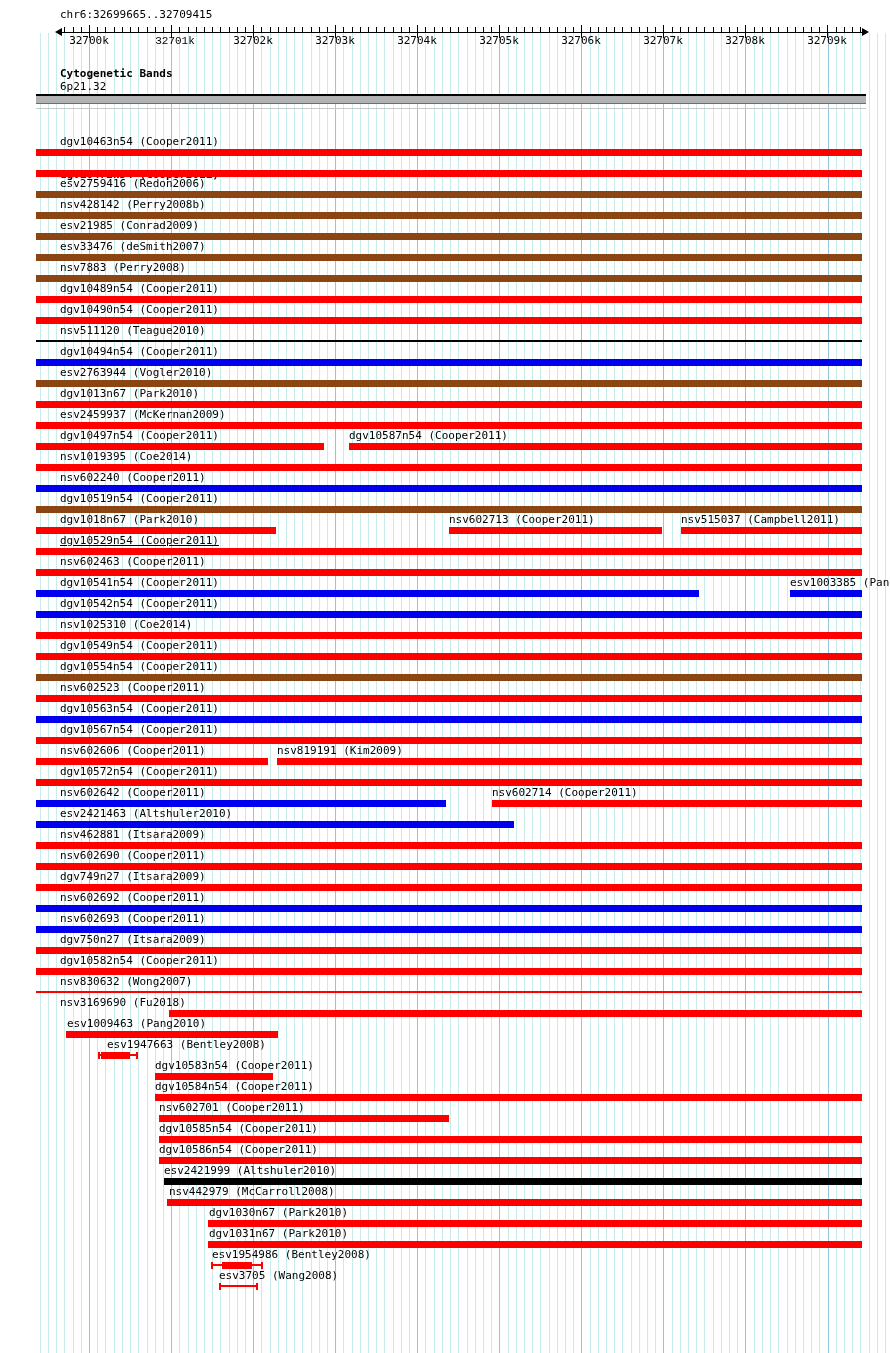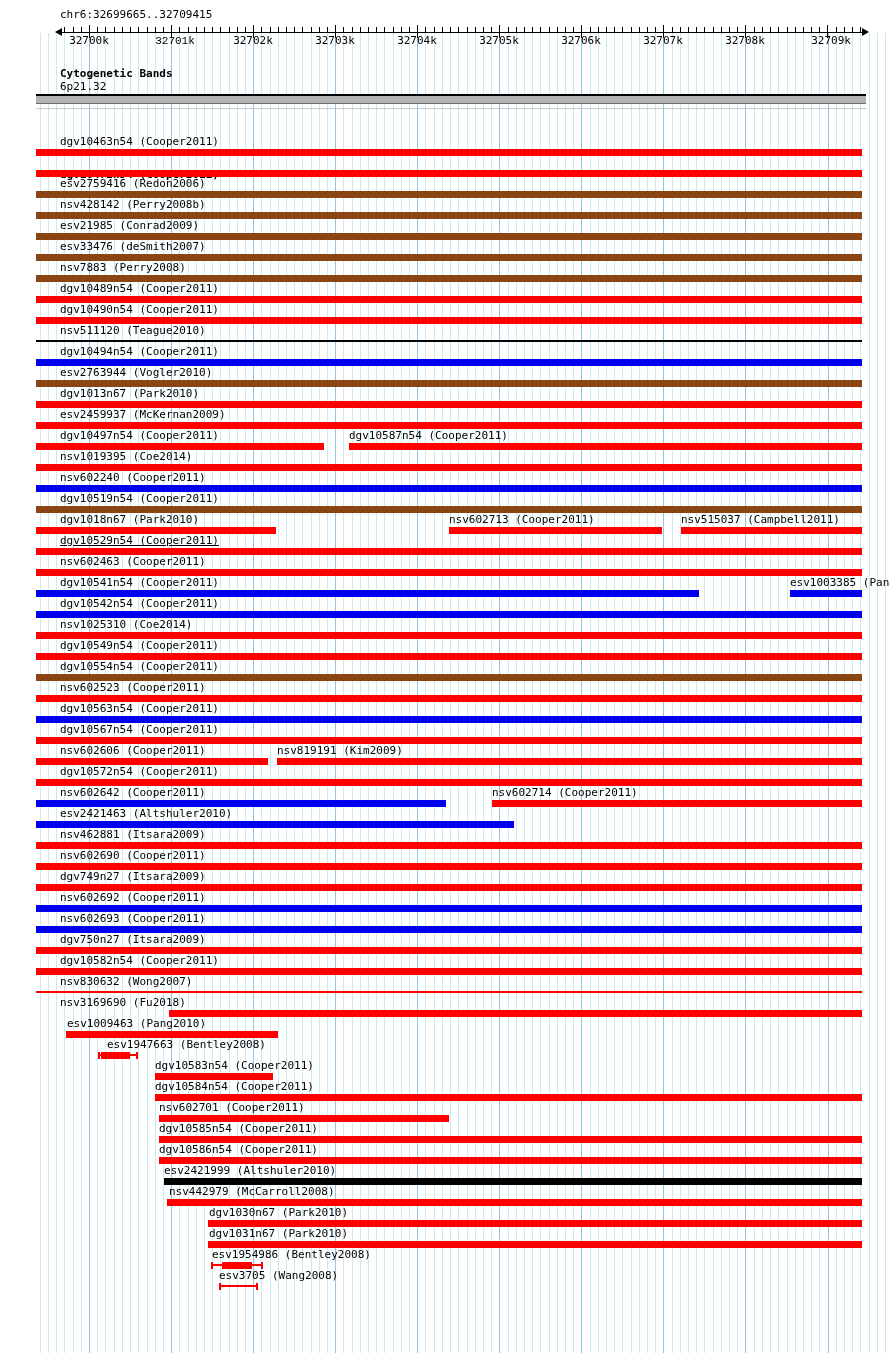--- a/index.html
+++ b/index.html
@@ -233,21 +233,21 @@
       <div class="ticklabel" style="left: 393px; top: 35px;">32704k</div>
       <div class="tick" style="left: 499px; top: 25px; height: 13px;"></div>
       <div class="ticklabel" style="left: 475px; top: 35px;">32705k</div>
       <div class="tick" style="left: 581px; top: 25px; height: 13px;"></div>
       <div class="ticklabel" style="left: 557px; top: 35px;">32706k</div>
       <div class="tick" style="left: 663px; top: 25px; height: 13px;"></div>
       <div class="ticklabel" style="left: 639px; top: 35px;">32707k</div>
       <div class="tick" style="left: 745px; top: 25px; height: 13px;"></div>
       <div class="ticklabel" style="left: 721px; top: 35px;">32708k</div>
       <div class="tick" style="left: 827px; top: 25px; height: 13px;"></div>
-      <div class="ticklabel" style="left: 803px; top: 35px; text-align: right;">32709k</div>
+      <div class="ticklabel" style="left: 803px; top: 35px;">32709k</div>
     </div>
   <div class="mono bold" style="left:60px;top:68px;">Cytogenetic Bands</div>
   <div class="mono" style="left:60px;top:81px;">6p21.32</div>
   <div class="cytoband" id="cytobar" style="left: 36px; width: 830px; top: 94px; height: 10px; background: rgb(178, 178, 178); border-top: 2px solid rgb(0, 0, 0); border-bottom: 1px solid rgb(110, 110, 110);"></div>
   <div id="cytounder" style="position: absolute; left: 36px; width: 830px; top: 108px; height: 1px; background: rgb(200, 200, 200);"></div>
   <div id="rows">
       <div>
         <div class="mono" style="left: 60px; top: 136px;">dgv10463n54 (Cooper2011)</div>
         <div class="bar" style="left: 36px; top: 149px; width: 826px; height: 7px; background: rgb(255, 0, 0);"></div>
       </div>

